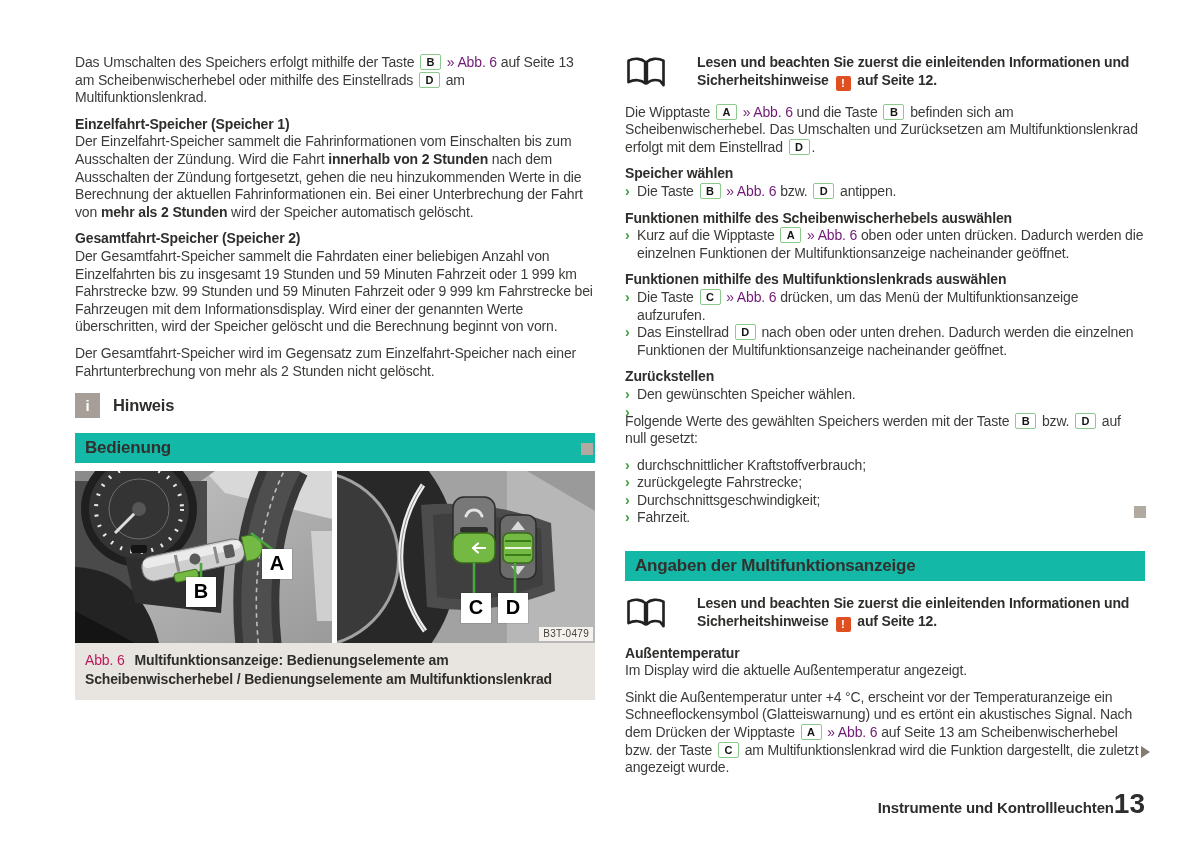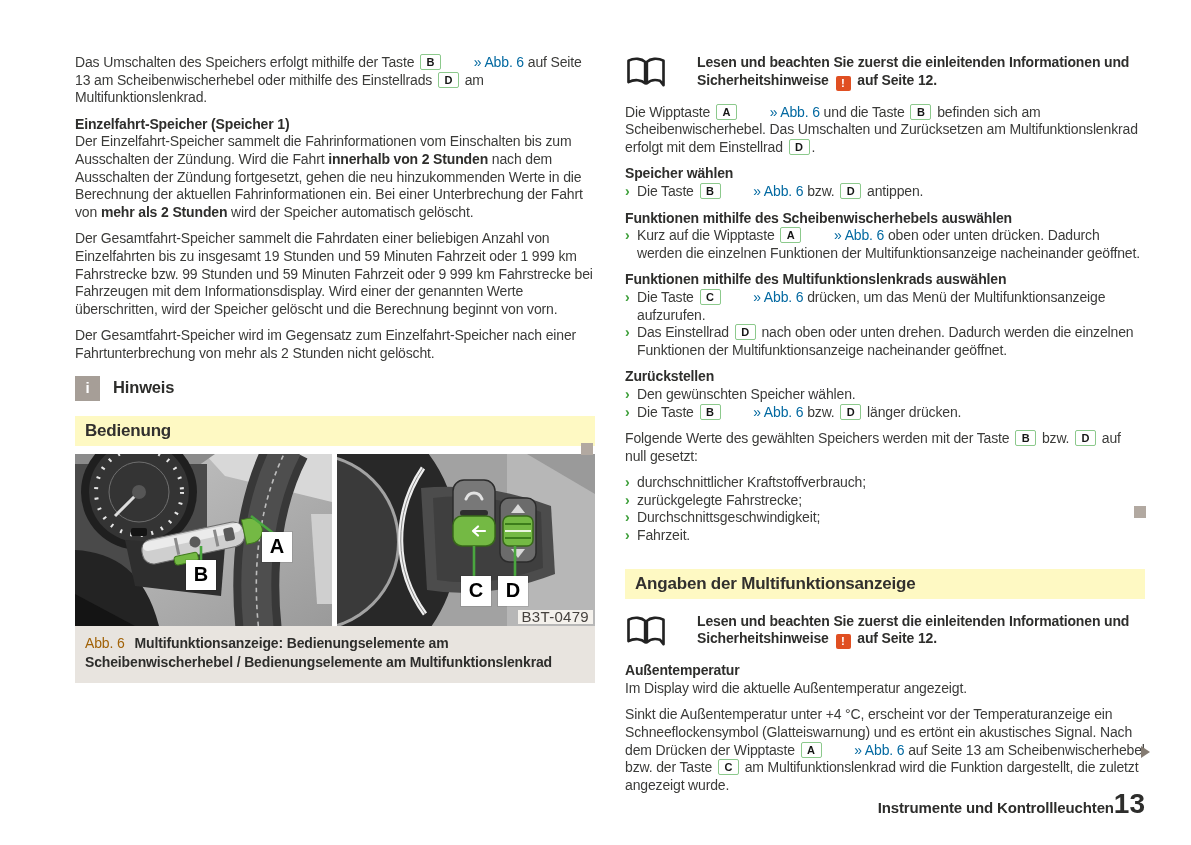--- a/index.html
+++ b/index.html
@@ -10,53 +10,53 @@
   .col-left{left:75px;}
   .col-right{left:625px;}
   p.para{margin:0 0 9px 0;}
   .h{font-weight:bold;color:#2e2e2c;margin:0;}
   b{color:#2e2e2c;}
   .group{margin:0 0 9px 0;}
   
   .key{display:inline-block;min-width:13px;padding:0 3px;margin:0 2px;border:1.2px solid #8cc98c;
        border-radius:2px;background:#fff;color:#151515;font-weight:bold;font-size:11px;
        line-height:14px;text-align:center;vertical-align:1px;letter-spacing:0;}
-  .xref{color:#0369a1;cursor:pointer;margin-left:27px;}
+  .xref{color:#701a75;cursor:pointer;}
   .warnicon{display:inline-block;width:15px;height:15px;margin:0 3px;border-radius:2px;
        background:#e04f22;color:#fff;font-weight:bold;font-size:11.5px;line-height:15px;
        text-align:center;vertical-align:-2px;letter-spacing:0;}
   
   .bullet{position:relative;padding-left:12px;margin:0;}
   .bmark{position:absolute;left:0;top:0;color:#3fa03c;font-weight:bold;}
   
   .note{margin-top:13px;}
   .note-head{display:flex;align-items:center;gap:13px;margin-bottom:8px;}
   .note-icon{width:25px;height:25px;background:#a69e97;color:#fff;font-weight:bold;
        font-size:15px;display:flex;align-items:center;justify-content:center;}
   .note-title{font-weight:bold;font-size:16.5px;color:#2e2e2c;}
   
-  .section-bar{height:30px;line-height:30px;background:#fef9c3;color:#32302e;font-weight:bold;
+  .section-bar{height:30px;line-height:30px;background:#14b8a6;color:#32302e;font-weight:bold;
        font-size:17px;padding-left:10px;letter-spacing:-0.2px;}
   .bar-left{margin-top:15px;}
   .bar-right{margin-top:24px;margin-bottom:14px;}
   
   .read-note{display:flex;gap:28px;margin-bottom:11px;}
   .book-icon{flex:0 0 44px;padding-top:2px;}
   .read-note .para{margin:0;}
   
   .figure{margin-top:8px;}
   .fig-images{position:relative;width:520px;height:172px;display:flex;gap:5px;background:#fff;}
   .figsvg{display:block;}
   .fig-label{position:absolute;width:30px;height:30px;background:#fff;color:#000;font-weight:bold;
        font-size:20px;display:flex;align-items:center;justify-content:center;letter-spacing:0;
        box-shadow:0 0 0 1px rgba(0,0,0,0.08);}
   .fig-code{position:absolute;right:2px;bottom:2px;background:#f4f1ec;color:#46423e;
-       font-size:15px;line-height:12px;padding:1px 4px;letter-spacing:0.3px;}
+       font-size:10px;line-height:12px;padding:1px 4px;letter-spacing:0.3px;}
   .fig-caption{background:#e8e4df;padding:8px 12px 11px 10px;font-size:14px;line-height:19px;}
-  .fig-num{color:#a16207;margin-right:10px;}
+  .fig-num{color:#be185d;margin-right:10px;}
   .fig-caption b{color:#2e2e2c;}
   
   .endsq{position:absolute;width:12px;height:12px;background:#b2a9a1;}
   .cont-tri{position:absolute;width:0;height:0;border-top:6px solid transparent;
        border-bottom:6px solid transparent;border-left:9px solid #847b72;}
   
   .footer{position:absolute;top:795px;left:625px;width:520px;display:flex;
        justify-content:flex-end;align-items:baseline;}
   .footer-title{font-weight:bold;font-size:15px;color:#2e2e2c;}
   .footer-page{font-weight:bold;font-size:28px;color:#2e2e2c;letter-spacing:0;}
@@ -68,20 +68,21 @@
 
   <div class="col col-left">
     <p class="para">Das Umschalten des Speichers erfolgt mithilfe der Taste <span class="key">B</span> <span class="xref">» Abb. 6</span> auf Seite 13 am Scheibenwischerhebel oder mithilfe des Einstellrads <span class="key">D</span> am Multifunktionslenkrad.</p>
 
     <div class="group">
       <div class="h">Einzelfahrt-Speicher (Speicher 1)</div>
       <p class="para">Der Einzelfahrt-Speicher sammelt die Fahrinformationen vom Einschalten bis zum Ausschalten der Zündung. Wird die Fahrt <b>innerhalb von 2 Stunden</b> nach dem Ausschalten der Zündung fortgesetzt, gehen die neu hinzukommenden Werte in die Berechnung der aktuellen Fahrinformationen ein. Bei einer Unterbrechung der Fahrt von <b>mehr als 2 Stunden</b> wird der Speicher automatisch gelöscht.</p>
     </div>
 
     <div class="group">
+      <div class="h">Gesamtfahrt-Speicher (Speicher 2)</div>
       <p class="para">Der Gesamtfahrt-Speicher sammelt die Fahrdaten einer beliebigen Anzahl von Einzelfahrten bis zu insgesamt 19 Stunden und 59 Minuten Fahrzeit oder 1&nbsp;999 km Fahrstrecke bzw. 99 Stunden und 59 Minuten Fahrzeit oder 9&nbsp;999 km Fahrstrecke bei Fahrzeugen mit dem Informationsdisplay. Wird einer der genannten Werte überschritten, wird der Speicher gelöscht und die Berechnung beginnt von vorn.</p>
       <p class="para">Der Gesamtfahrt-Speicher wird im Gegensatz zum Einzelfahrt-Speicher nach einer Fahrtunterbrechung von mehr als 2 Stunden nicht gelöscht.</p>
     </div>
 
     <div class="note">
       <div class="note-head">
         <span class="note-icon">i</span>
         <span class="note-title">Hinweis</span>
       </div>
     </div>
@@ -212,21 +213,20 @@
     </div>
 
     <div class="group">
       <div class="h">Zurückstellen</div>
       <div class="bullet">
         <span class="bmark">›</span>
         <span>Den gewünschten Speicher wählen.</span>
       </div>
       <div class="bullet">
         <span class="bmark">›</span>
-        <span>Die Taste <span class="key">B</span> <span class="xref">» Abb. 6</span> bzw. <span class="key">D</span> länger drücken.</span>
       </div>
     </div>
 
     <p class="para">Folgende Werte des gewählten Speichers werden mit der Taste <span class="key">B</span> bzw. <span class="key">D</span> auf null gesetzt:</p>
 
     <div class="group">
       <div class="bullet">
         <span class="bmark">›</span>
         <span>durchschnittlicher Kraftstoffverbrauch;</span>
       </div>

